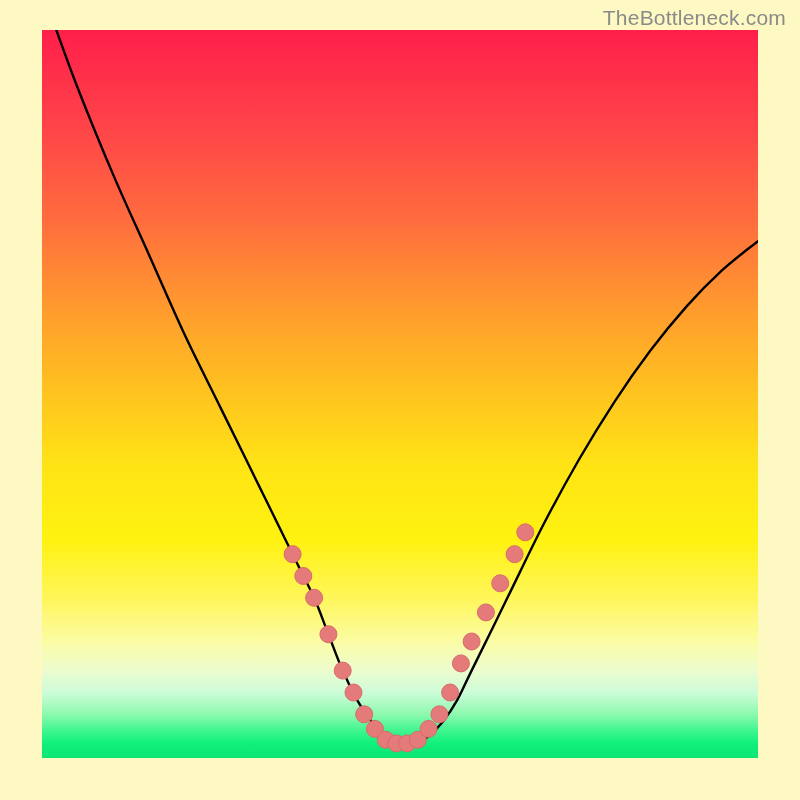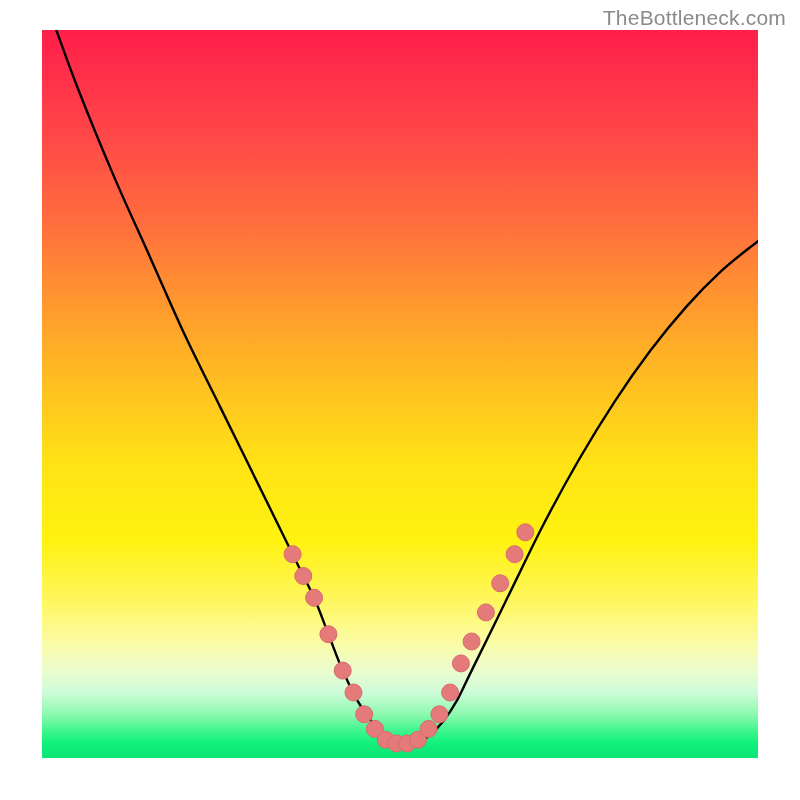--- a/index.html
+++ b/index.html
@@ -8,21 +8,21 @@
     width: 800px;
     height: 800px;
     background: #000;
     overflow: hidden;
     font-family: Arial, Helvetica, sans-serif;
   }
   .stage {
     position: relative;
     width: 800px;
     height: 800px;
-    background: #ffffff;
+    background: #fef9c3;
   }
   .watermark {
     position: absolute;
     top: 6px;
     right: 14px;
     color: #8a8a8a;
     font-size: 21px;
     font-weight: 500;
     letter-spacing: 0.2px;
     z-index: 5;

